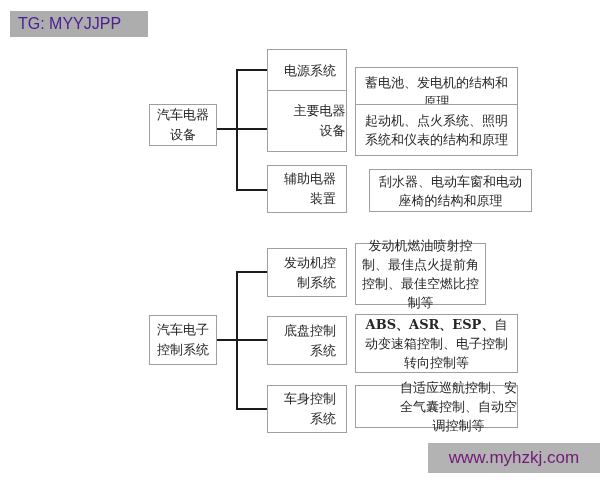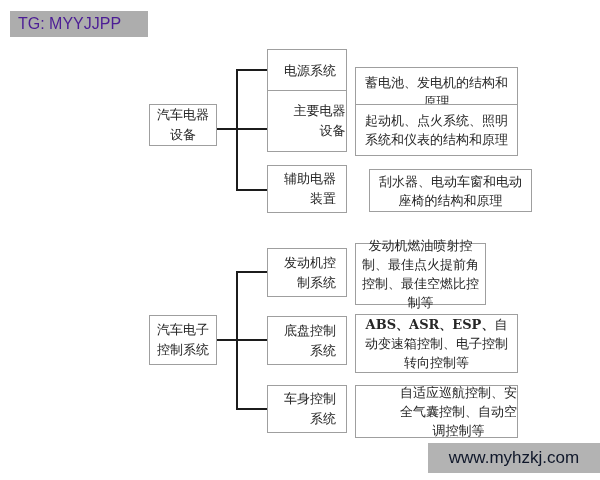--- a/index.html
+++ b/index.html
@@ -41,21 +41,21 @@
     font-family: "Liberation Sans", "DejaVu Sans", sans-serif;
     font-size: 16px;
     line-height: 26px;
     padding-left: 8px;
   }
   .watermark {
     position: absolute;
     left: 428px; top: 443px;
     width: 172px; height: 30px;
     background: #b3b3b3;
-    color: #0f172a;
+    color: #701a75;
     font-family: "Liberation Sans", "DejaVu Sans", sans-serif;
     font-size: 17px;
     line-height: 30px;
     text-align: center;
   }
 </style>
 </head>
 <body>
 
 <div class="canvas">
@@ -108,19 +108,19 @@
   </div>
   <div class="box leaf-box" style="left:355px; top:169px; width:163px; height:43px;margin-left:14px;">
     <span class="txt">刮水器、电动车窗和电动座椅的结构和原理</span>
   </div>
   <div class="box leaf-box" style="left:355px; top:243px; width:131px; height:62px;">
     <span class="txt">发动机燃油喷射控制、最佳点火提前角控制、最佳空燃比控制等</span>
   </div>
   <div class="box leaf-box" style="left:355px; top:314px; width:163px; height:59px;">
     <span class="txt"><span class="bold">ABS、ASR、ESP、</span><span>自动变速箱控制、电子控制转向控制等</span></span>
   </div>
-  <div class="box leaf-box" style="left:355px; top:385px; width:163px; height:53px;padding-left:44px;">
+  <div class="box leaf-box" style="left:355px; top:385px; width:163px; height:43px;padding-left:44px;">
     <span class="txt">自适应巡航控制、安全气囊控制、自动空调控制等</span>
   </div>
 
   <div class="watermark">www.myhzkj.com</div>
 
 </div>
 
 </body></html>

